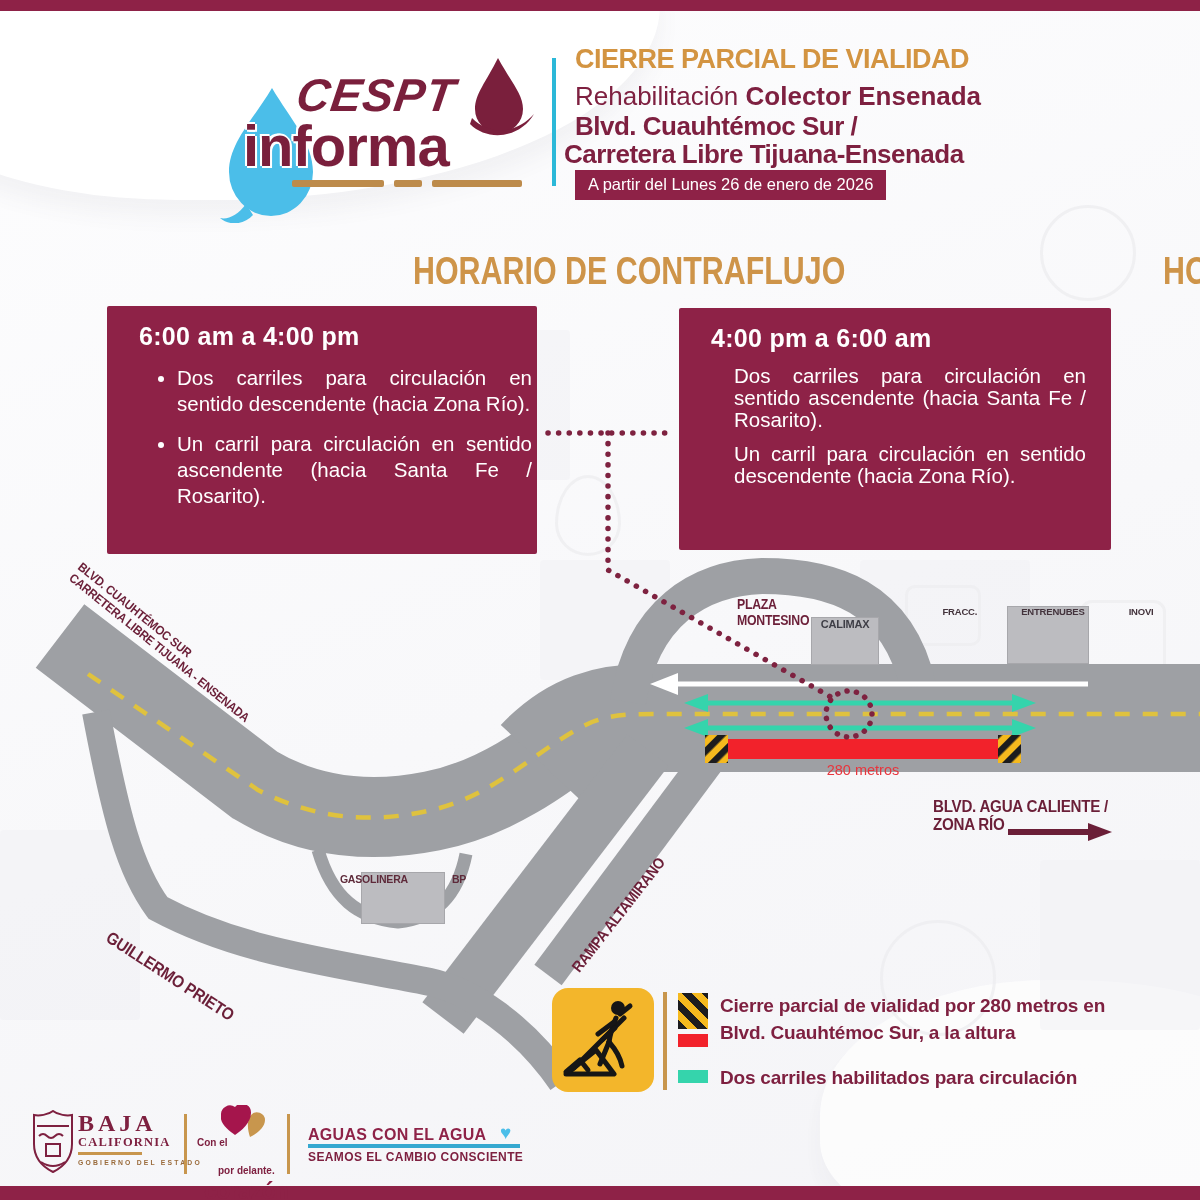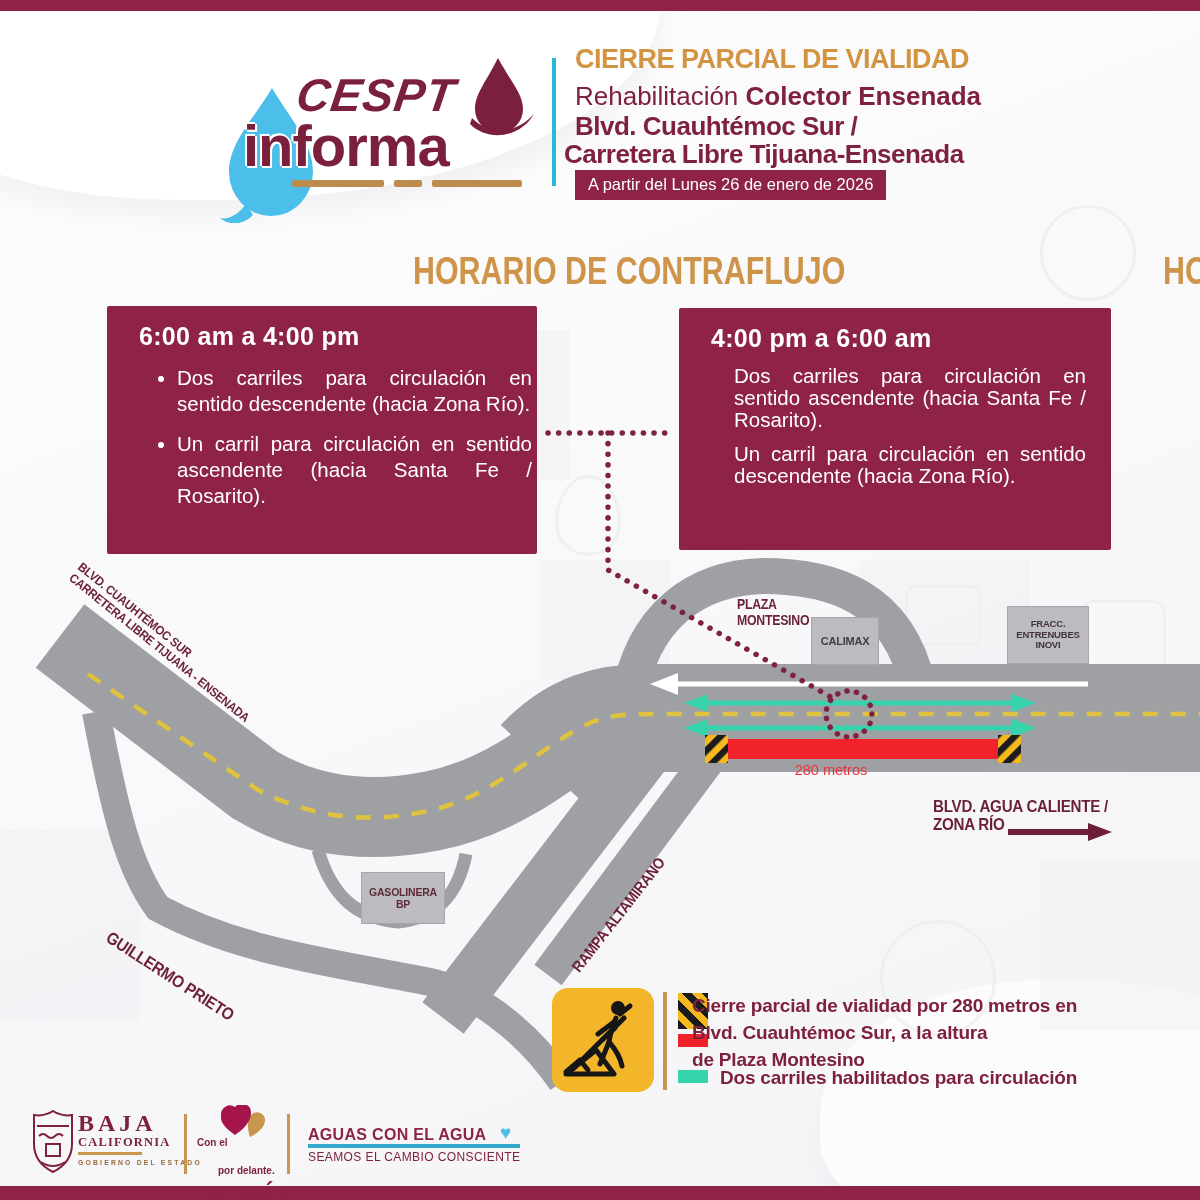--- a/index.html
+++ b/index.html
@@ -27,34 +27,34 @@
   
   .sched{position:absolute;background:#8E2247;color:#fff;border-radius:2px;}
   .sched h2{margin:16px 0 0 32px;font-size:25px;font-weight:800;letter-spacing:.3px;}
   .sched ul{margin:14px 0 0 0;padding-left:70px;}
   .sched li{font-size:20.5px;line-height:26px;text-align:justify;width:355px;margin-bottom:14px;}
   .sched .para{font-size:20.5px;line-height:22px;text-align:justify;width:352px;margin:12px 0 0 55px;}
   
   .mlabel{position:absolute;font-weight:bold;color:#6B1F38;transform-origin:left top;line-height:1.12;white-space:nowrap;}
   .cond{letter-spacing:-.3px;}
   .gbox{position:absolute;background:#bcbcc0;border:1px solid #a7a7ab;text-align:center;
-    font-weight:bold;color:#43333c;display:flex;flex-direction:column;justify-content:center;line-height:1.15;letter-spacing:-.2px;}
+    font-weight:bold;color:#43333c;display:flex;justify-content:center;line-height:1.15;letter-spacing:-.2px;gap:44px;}
   .dist{position:absolute;color:#E8353D;font-size:14.5px;text-align:center;}
   
   .legend-text{position:absolute;font-weight:800;font-size:19px;color:#7E2040;line-height:27px;white-space:nowrap;letter-spacing:-.2px;}
   .swatch{position:absolute;}
   .vdiv{position:absolute;width:3.5px;background:#C8964D;}
   
   .baja{font-family:"Liberation Serif",serif;font-weight:bold;color:#7E2040;text-align:center;}
   .gob{font-size:6.8px;letter-spacing:2.2px;color:#9A6B3B;font-weight:bold;}
   .tanrule{position:absolute;height:2.5px;background:#C8964D;}
   .corazon-s{font-size:10px;font-weight:bold;color:#7E2040;}
   .corazon-m{font-size:23px;font-weight:800;color:#8E2247;letter-spacing:-.5px;}
   .aguas{font-weight:800;font-size:16px;color:#8E2247;letter-spacing:.3px;}
-  .seamos{font-weight:normal;font-size:12px;color:#7E2040;letter-spacing:.4px;text-align:right;}
+  .seamos{font-weight:bold;font-size:12px;color:#7E2040;letter-spacing:.4px;text-align:right;}
   .bluebar{position:absolute;height:3.5px;background:#35A8D0;}
 </style>
 </head>
 <body>
 
 <div id="canvas">
 
   <div class="wave" style="left:-120px;top:-140px;width:780px;height:340px;"></div>
   <div class="wave" style="left:820px;top:980px;width:500px;height:260px;opacity:.7;"></div>
   <div class="patch" style="left:420px;top:330px;width:150px;height:150px;"></div>
@@ -168,21 +168,21 @@
     <div>FRACC.</div>
     <div>ENTRENUBES</div>
     <div>INOVI</div>
   </div>
   <div class="gbox" style="left:361px;top:872px;width:82px;height:50px;font-size:10.5px;color:#5E2A3A;">
     <div>GASOLINERA</div>
     <div>BP</div>
   </div>
   <div class="mlabel cond" style="left:113px;top:928px;font-size:17px;transform:rotate(33deg) scaleX(.9);">GUILLERMO PRIETO</div>
   <div class="mlabel cond" style="left:582px;top:958px;font-size:15.5px;transform-origin:left bottom;transform:rotate(-52deg) scaleX(.9);">RAMPA ALTAMIRANO</div>
-  <div class="dist" style="left:696px;top:762px;width:270px;">280 metros</div>
+  <div class="dist" style="left:728px;top:762px;width:270px;">280 metros</div>
   <div class="mlabel cond" style="left:933px;top:797px;font-size:16.5px;transform:scaleX(.92);">
     <div>BLVD. AGUA CALIENTE /</div>
     <div>ZONA RÍO</div>
   </div>
   <svg class="abs" style="left:1008px;top:822px;" width="104" height="20" viewBox="0 0 104 20">
     <line x1="0" y1="10" x2="86" y2="10" stroke="#6B1F38" stroke-width="6"></line>
     <polygon points="104,10 80,1 80,19" fill="#6B1F38"></polygon>
   </svg>
 
   <div class="abs" style="left:552px;top:988px;width:102px;height:104px;background:#F3B62B;border-radius:16px;">
@@ -198,24 +198,23 @@
         <path d="M63,40 L50,52"></path>
         <path d="M57,54 L48,76"></path>
         <path d="M57,54 C64,62 68,68 70,78"></path>
       </g>
     </svg>
   </div>
   <div class="vdiv" style="left:663px;top:992px;height:98px;"></div>
   <div class="swatch" style="left:678px;top:993px;width:30px;height:36px;
        background:repeating-linear-gradient(45deg,#1c1c1e 0 7px,#F5B91E 7px 14px);"></div>
   <div class="swatch" style="left:678px;top:1034px;width:30px;height:13px;background:#F2222B;"></div>
-  <div class="legend-text" style="left:692px;top:992px;">
+  <div class="legend-text" style="left:720px;top:992px;">
     <div>Cierre parcial de vialidad por 280 metros en</div>
     <div>Blvd. Cuauhtémoc Sur, a la altura</div>
-    <div>de Plaza Montesino</div>
   </div>
   <div class="swatch" style="left:678px;top:1070px;width:30px;height:13px;background:#35D4AC;"></div>
   <div class="legend-text" style="left:720px;top:1064px;">Dos carriles habilitados para circulación</div>
 
   <svg class="abs" style="left:33px;top:1110px;" width="40" height="64" viewBox="0 0 40 64">
     <g stroke="#7E2040" stroke-width="2" fill="none">
       <path d="M20,1 C15,5 6,6 1,5 L1,34 C1,48 10,57 20,62 C30,57 39,48 39,34 L39,5 C34,6 25,5 20,1 Z"></path>
       <line x1="4" y1="16" x2="36" y2="16"></line>
       <path d="M6,26 q4,-4 8,0 q4,4 8,0 q4,-4 8,0"></path>
       <rect x="13" y="34" width="14" height="12"></rect>

